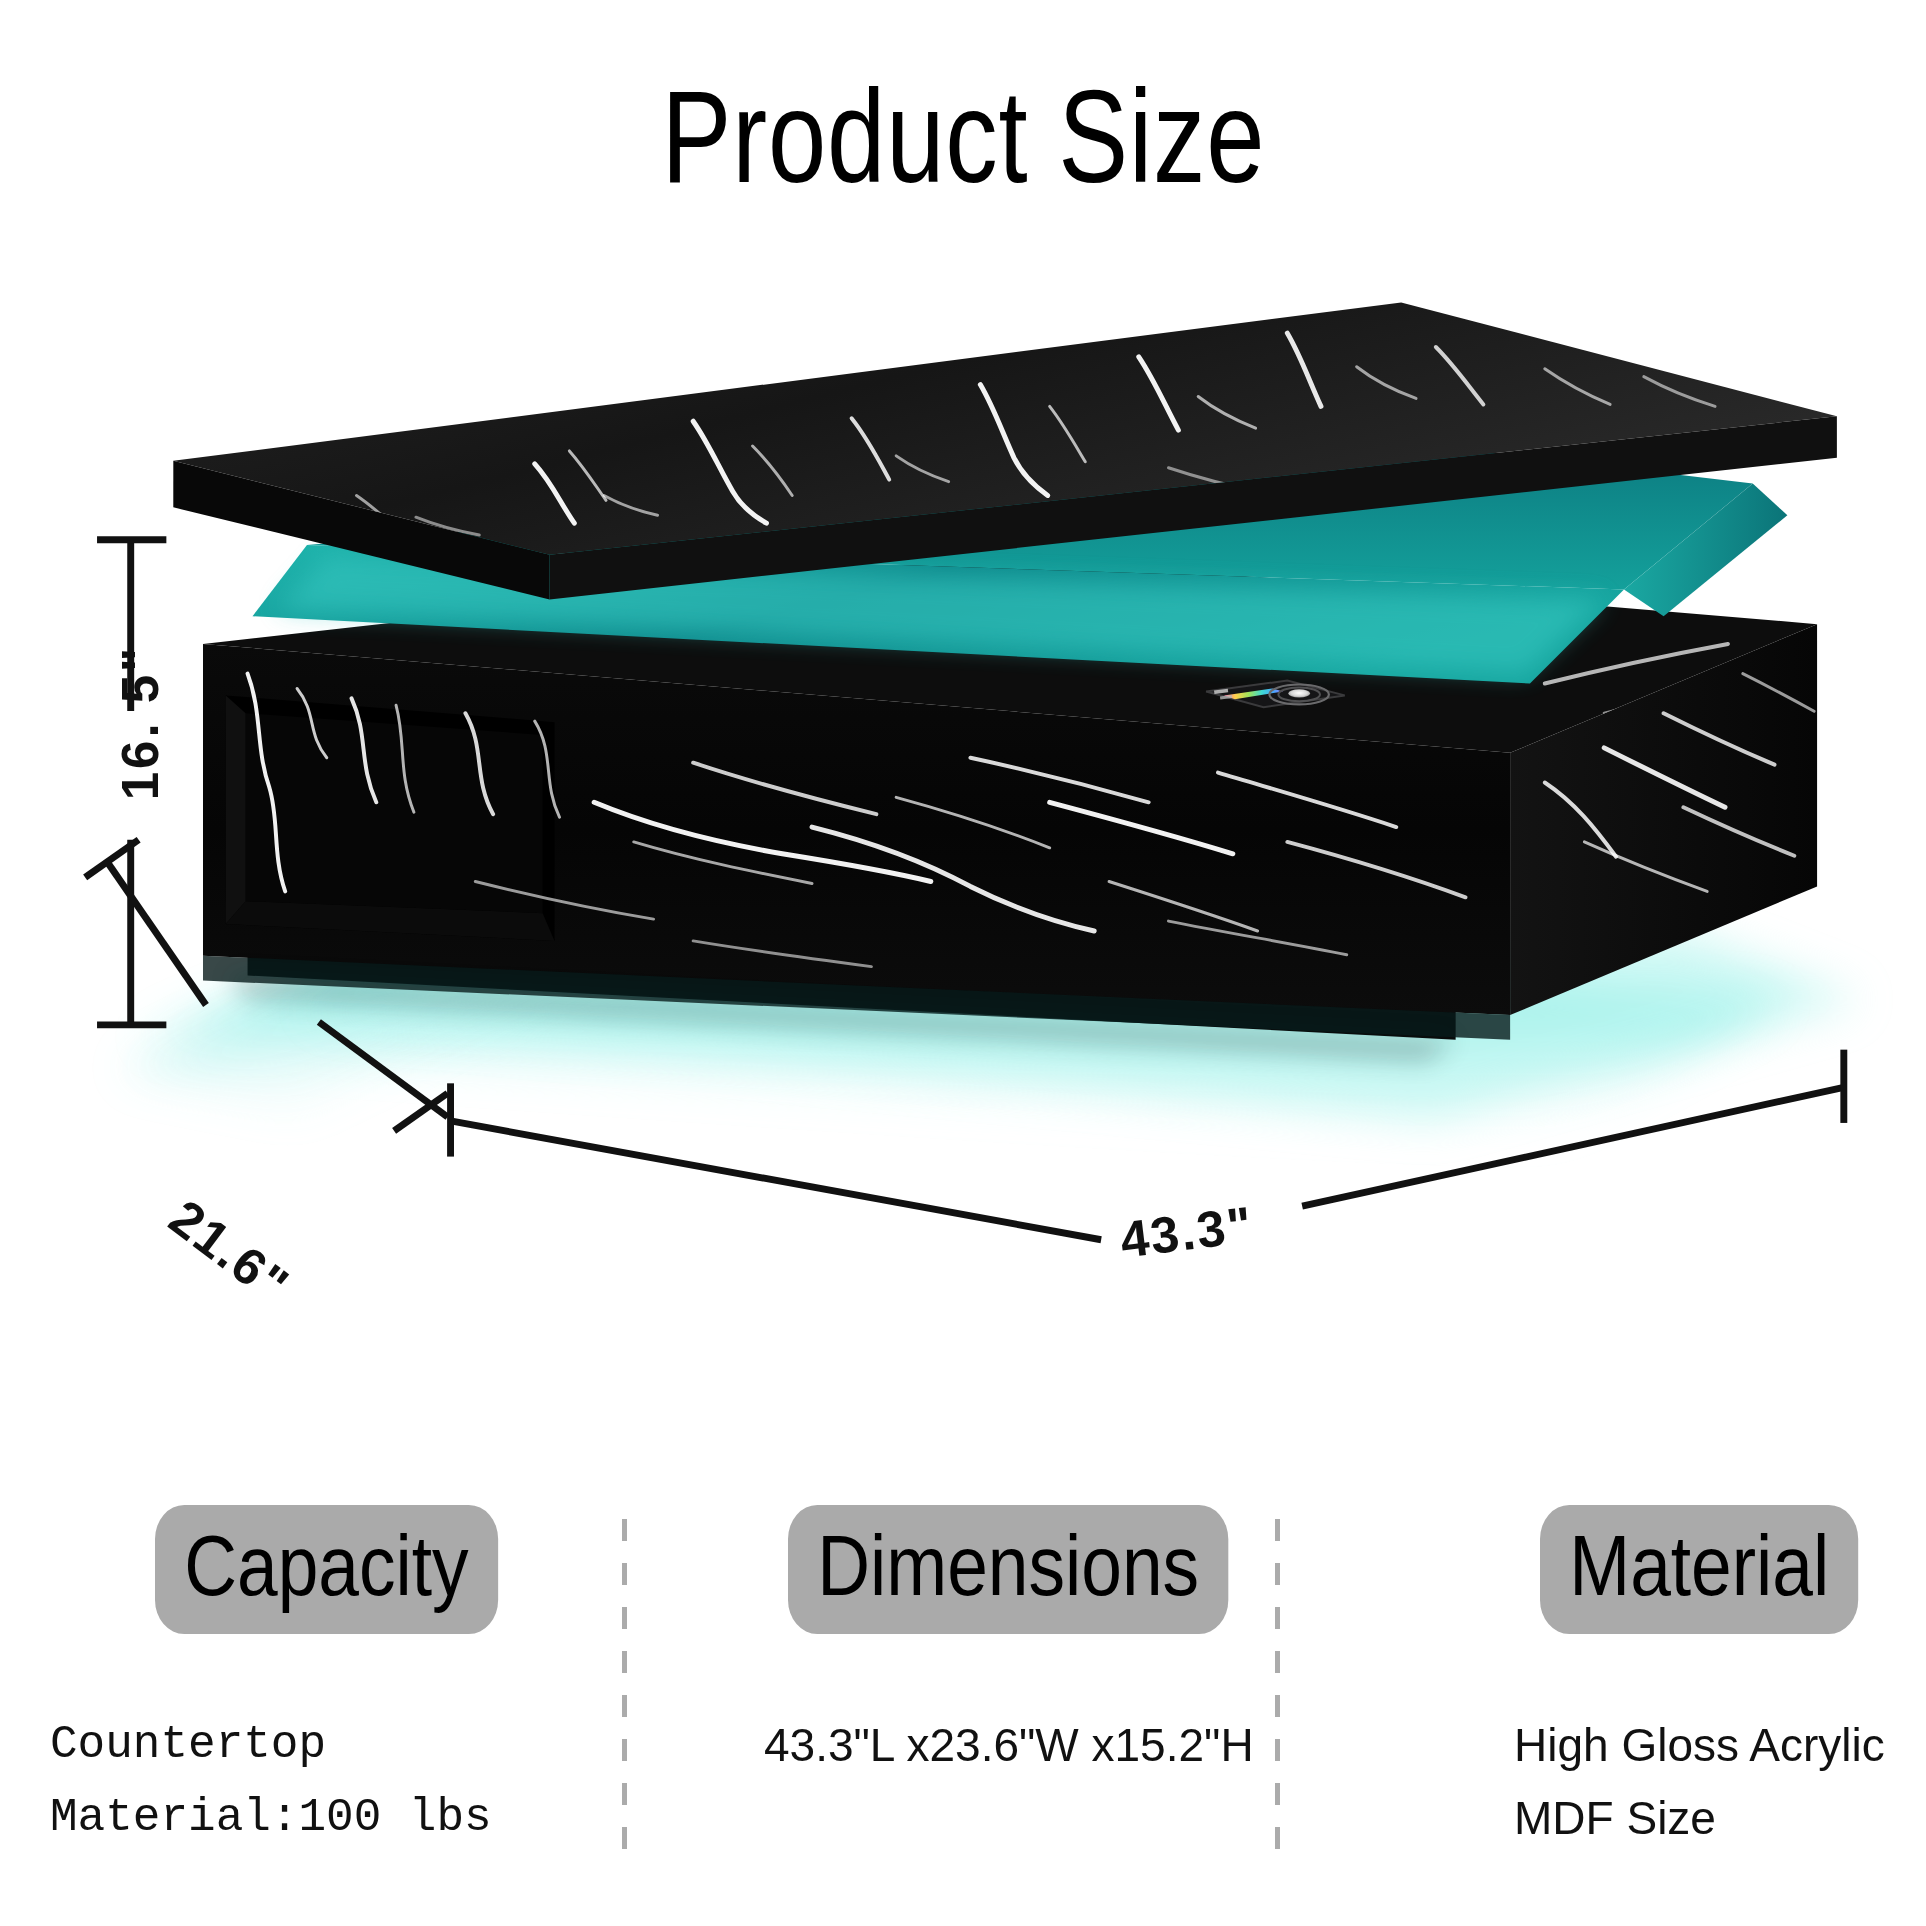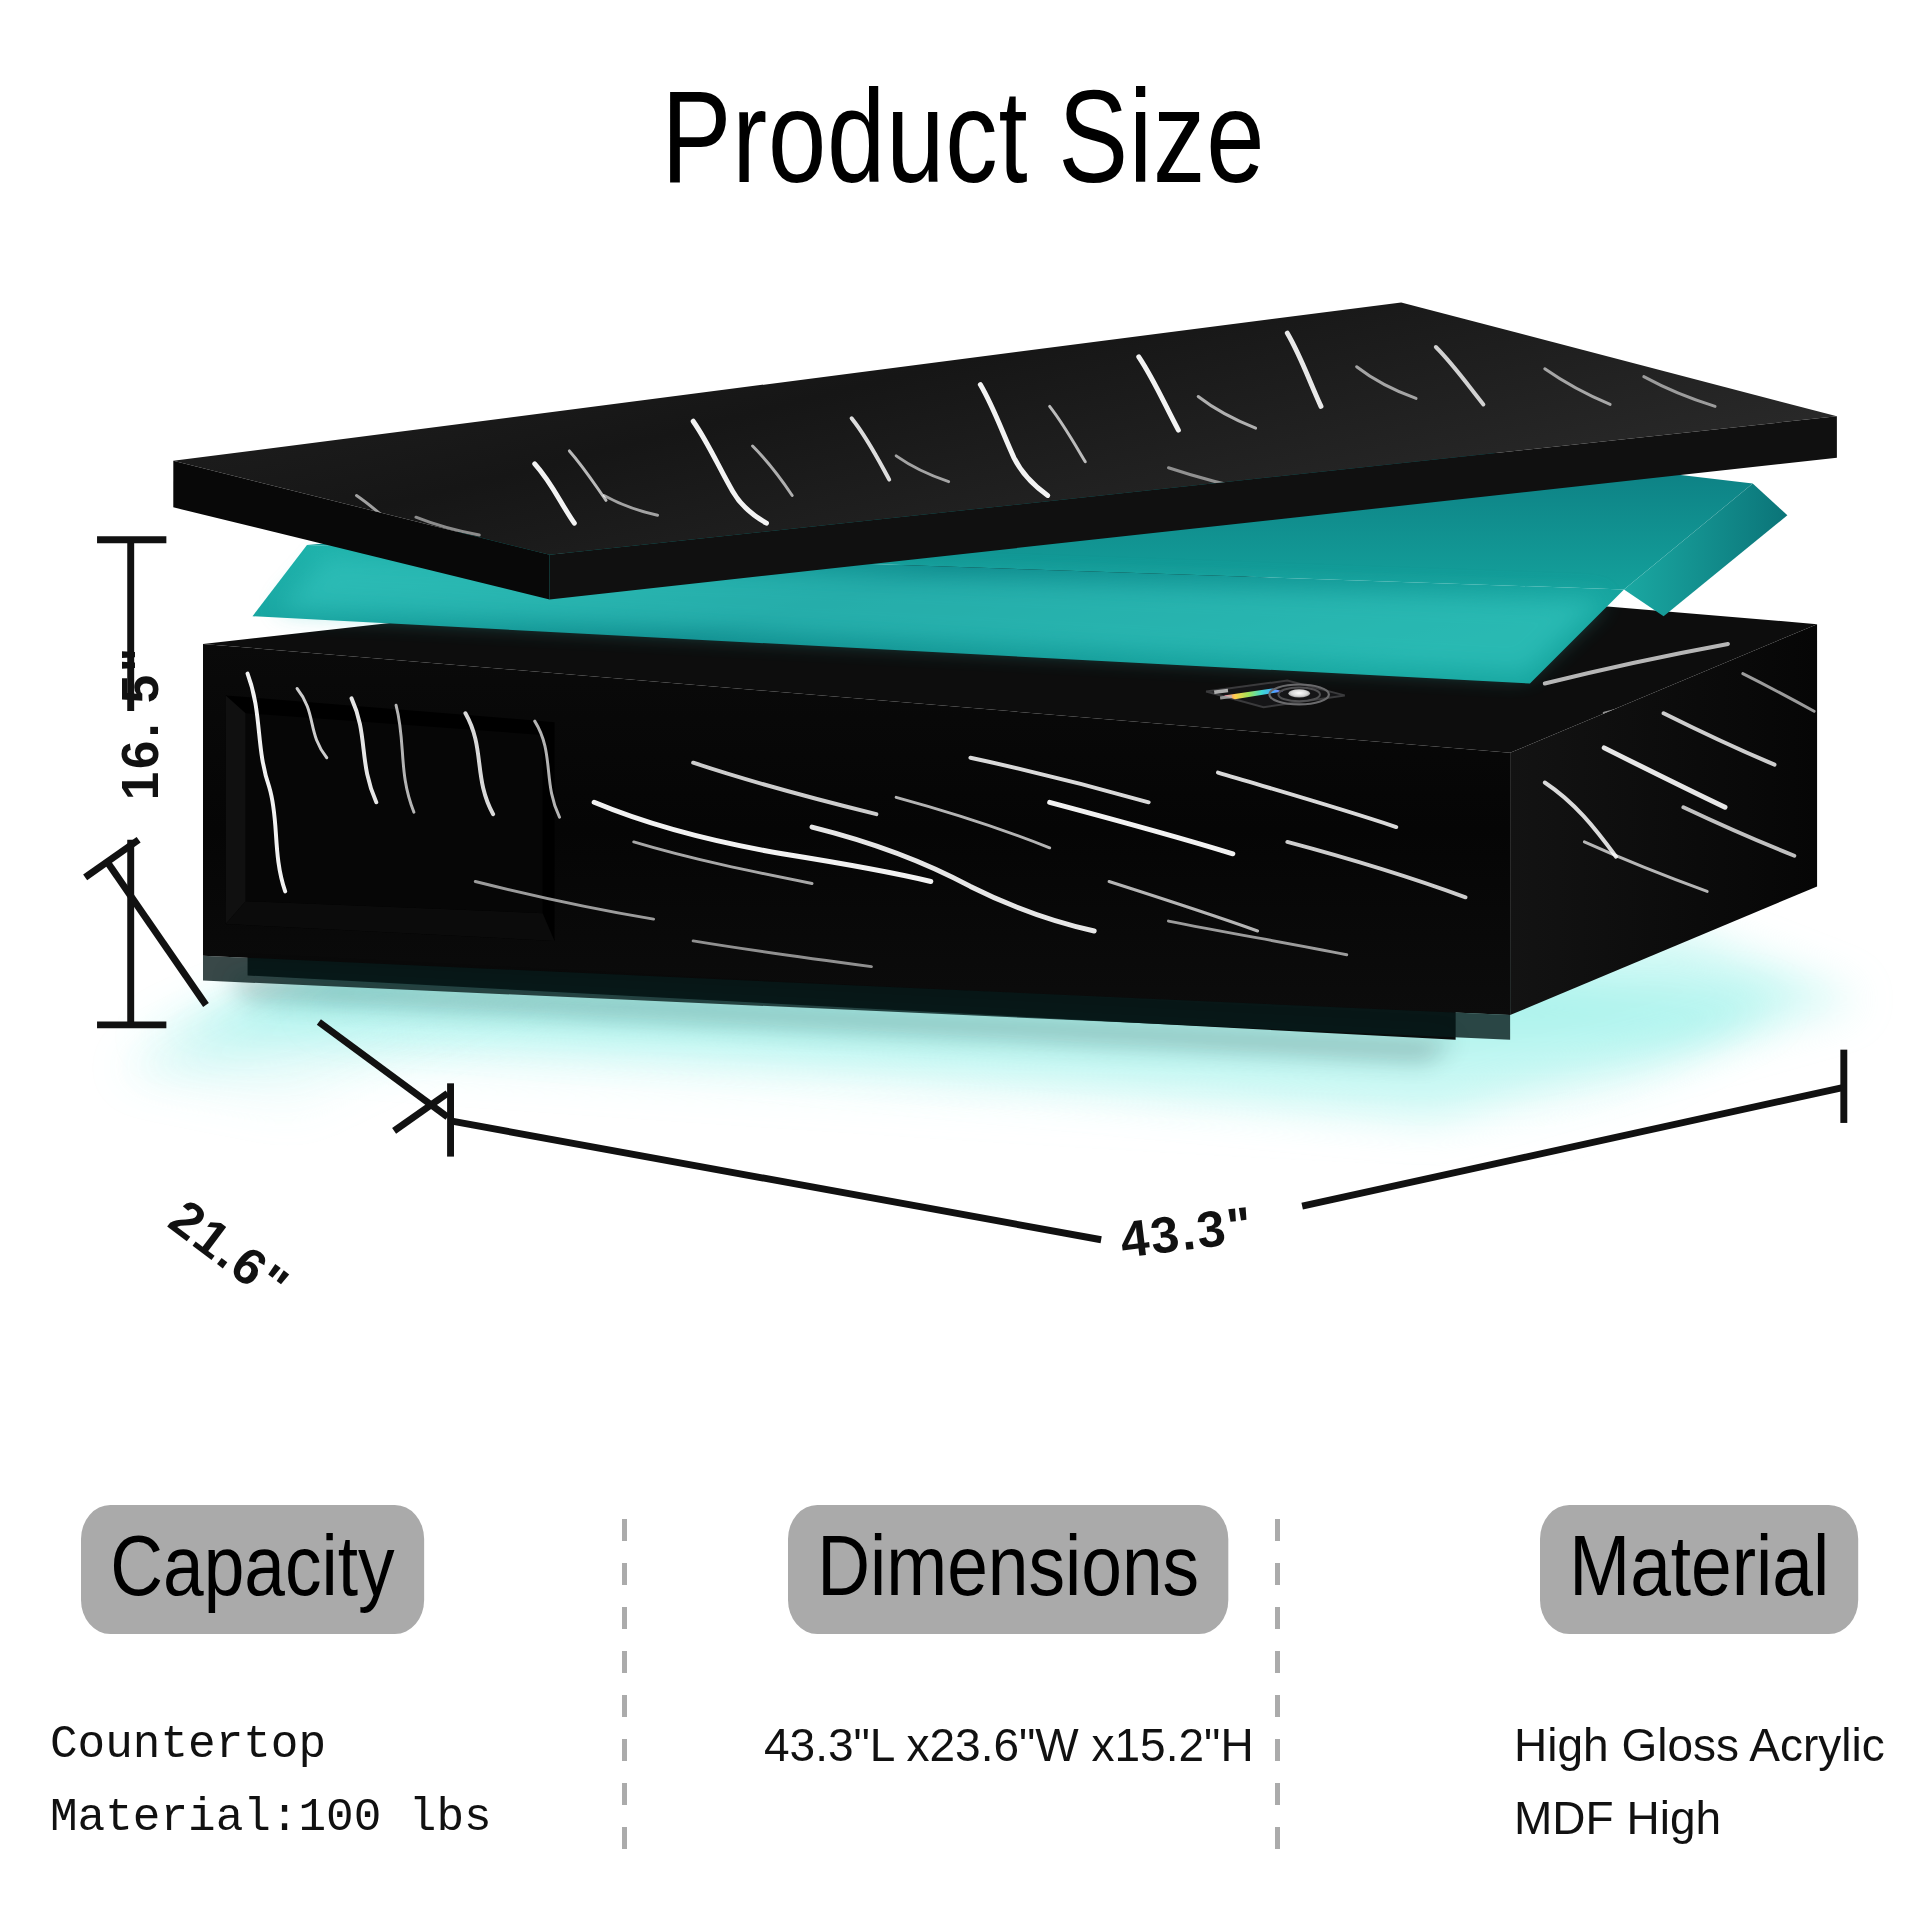--- a/index.html
+++ b/index.html
@@ -92,21 +92,21 @@
   }
   .badge-wrap { display:block; height:149px; }
   .info-col .lines { margin-top:55px; }
   .info-col .line {
     font-size:46px;
     color:#111;
     line-height:1.58;
     white-space:nowrap;
   }
   
-  #info-col-capacity  .badge-wrap { padding-left:61px; }
+  #info-col-capacity  .badge-wrap { padding-left:61px;text-align:center; }
   #info-col-capacity  .lines      { padding-left:30px;font-family:Liberation Mono, monospace; }
   #info-col-dimensions .badge-wrap { padding-left:141px; }
   #info-col-dimensions .lines      { padding-left:117px; }
   #info-col-material  .badge-wrap { padding-left:220px;text-decoration:underline; }
   #info-col-material  .lines      { padding-left:194px; }
 
   .divider {
     position:absolute;
     top:1519px;
     width:5px; height:335px;
@@ -373,19 +373,19 @@
         <div class="line"></div>
       </div>
     </div>
 
     <div class="info-col" id="info-col-material">
       <span class="badge-wrap">
         <span class="badge">Material</span>
       </span>
       <div class="lines">
         <div class="line">High Gloss Acrylic</div>
-        <div class="line">MDF High</div>
+        <div class="line">MDF Size</div>
       </div>
     </div>
 
   </div>
 </div>
 
 
 </body></html>

